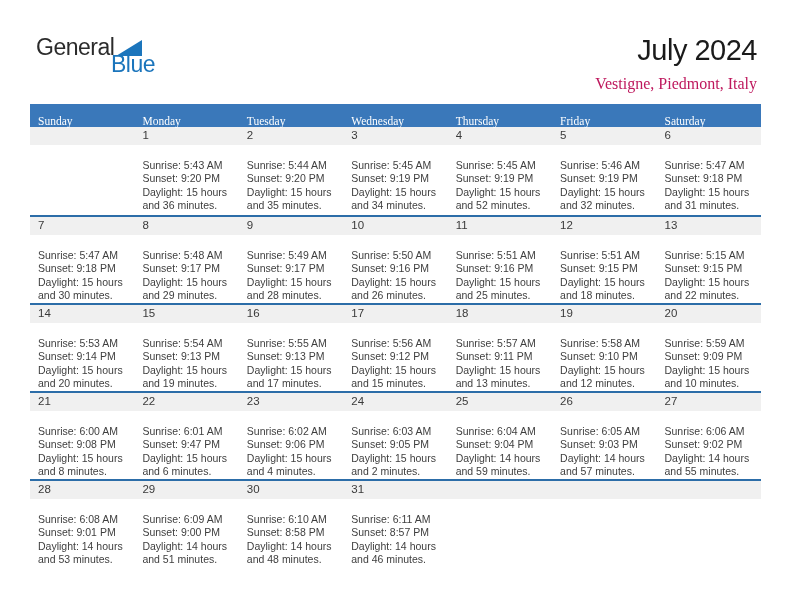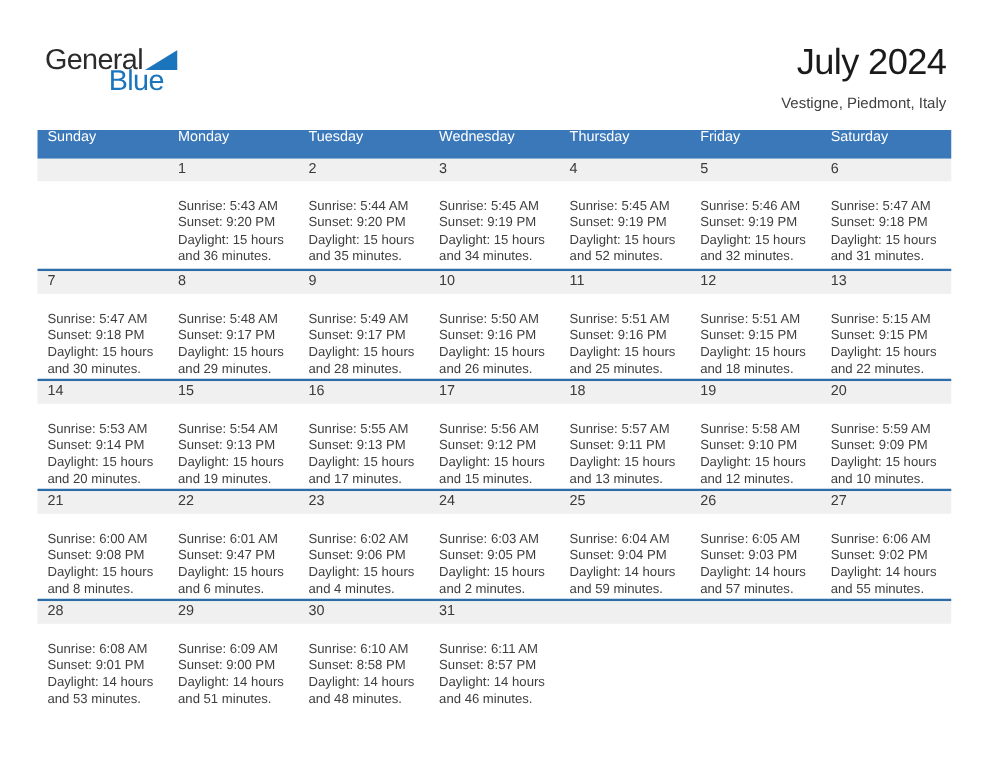--- a/index.html
+++ b/index.html
@@ -19,28 +19,28 @@
     background:#fff;
     font-family:"Liberation Sans","DejaVu Sans",sans-serif;
     overflow:hidden;
   }
   
   .logo{position:absolute;left:36px;top:36px;line-height:1;}
   .logo-top{display:flex;align-items:flex-end;}
   .logo-general{font-size:23px;color:var(--logo-dark);letter-spacing:-0.5px;}
   .logo-flag{margin-left:2px;margin-bottom:3px;}
   .logo-flag polygon{fill:var(--logo-blue);}
-  .logo-blue-word{font-size:23px;color:var(--logo-blue);margin-top:-6px;margin-left:51px;letter-spacing:-0.5px;}
+  .logo-blue-word{font-size:23px;color:var(--logo-blue);margin-top:-6px;margin-left:75px;letter-spacing:-0.5px;}
   
   .title-block{position:absolute;top:34px;right:35px;text-align:right;}
   .month-title{font-size:29px;color:var(--title-color);letter-spacing:-0.5px;}
-  .location{font-size:12px;color:#404040;margin-top:8px;}
+  .location{font-size:16px;color:#be185d;margin-top:8px;font-family:Liberation Serif, serif;}
   
   .calendar{position:absolute;left:30px;top:104px;width:731px;}
-  .weekday-row{display:flex;background:var(--header-bar-blue);height:23px;align-items:flex-start;}
+  .weekday-row{display:flex;background:var(--header-bar-blue);height:23px;align-items:flex-end;font-family:Liberation Serif, serif;}
   .wd-cell{flex:1 1 0;padding-left:8px;color:var(--weekday-text);font-size:11.5px;}
   .week{box-sizing:border-box;min-height:88px;}
   .week:not(:first-child){border-top:2px solid var(--week-divider-blue);}
   .num-row{display:flex;background:var(--number-band-gray);}
   .num-cell{flex:1 1 0;padding:2px 0 3px 8px;font-size:11.5px;color:#3a3a3a;min-height:13px;}
   .detail-row{display:flex;}
   .detail-cell{flex:1 1 0;padding:3px 10px 0 8px;font-size:10.5px;line-height:13.4px;color:var(--cell-text);margin-top:11px;}
 </style>
 </head>
 <body>

